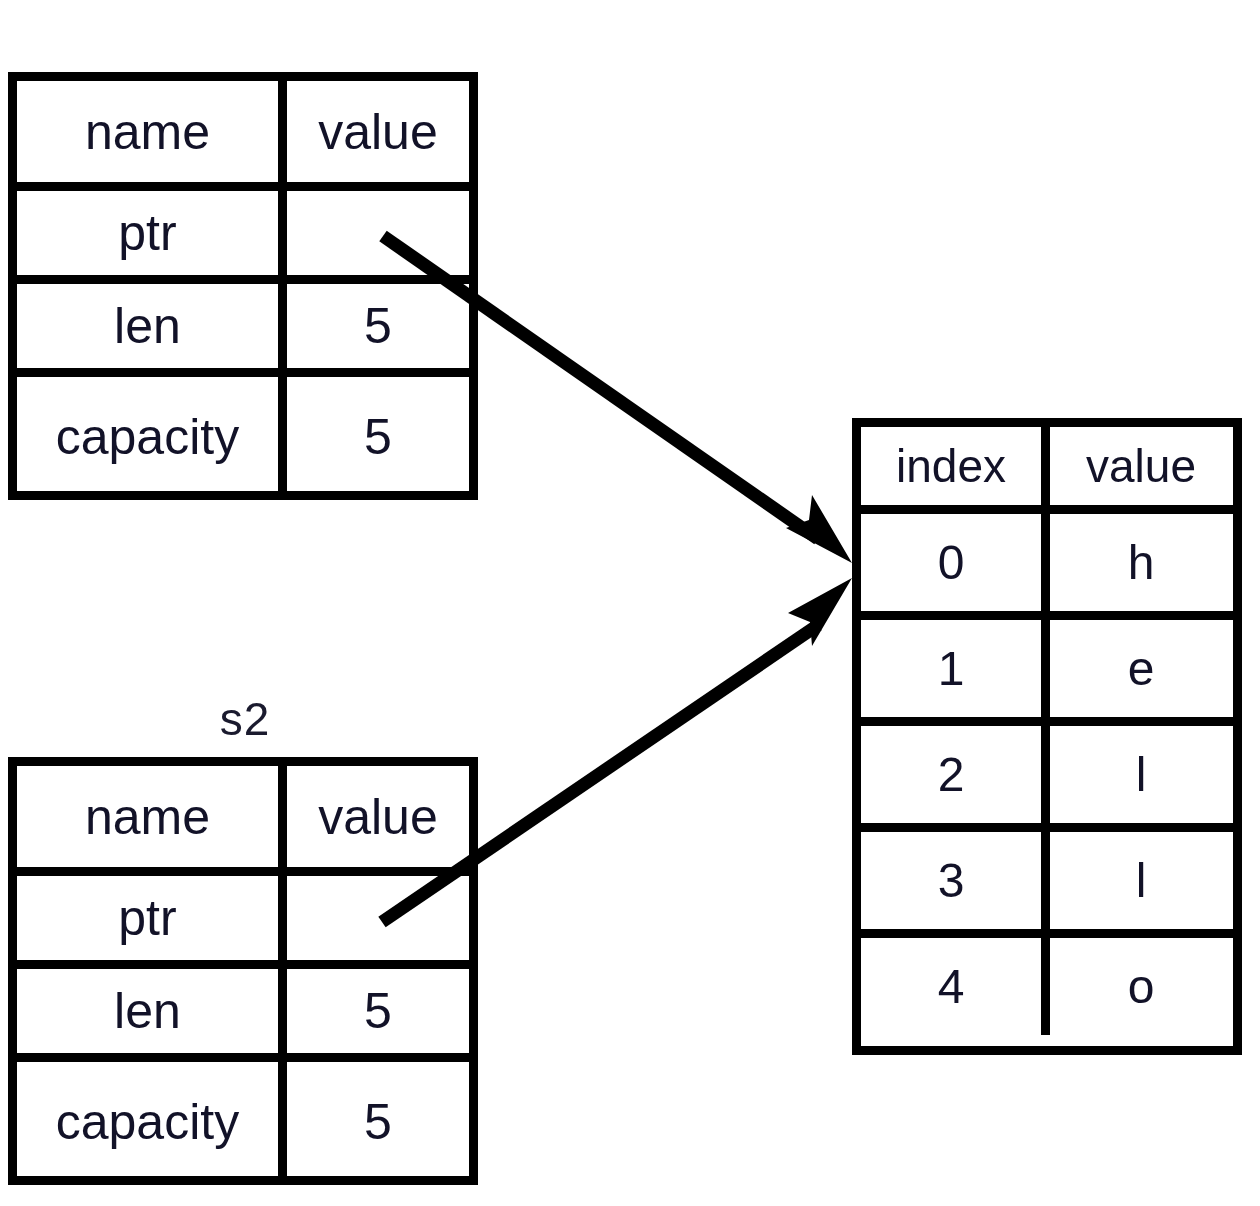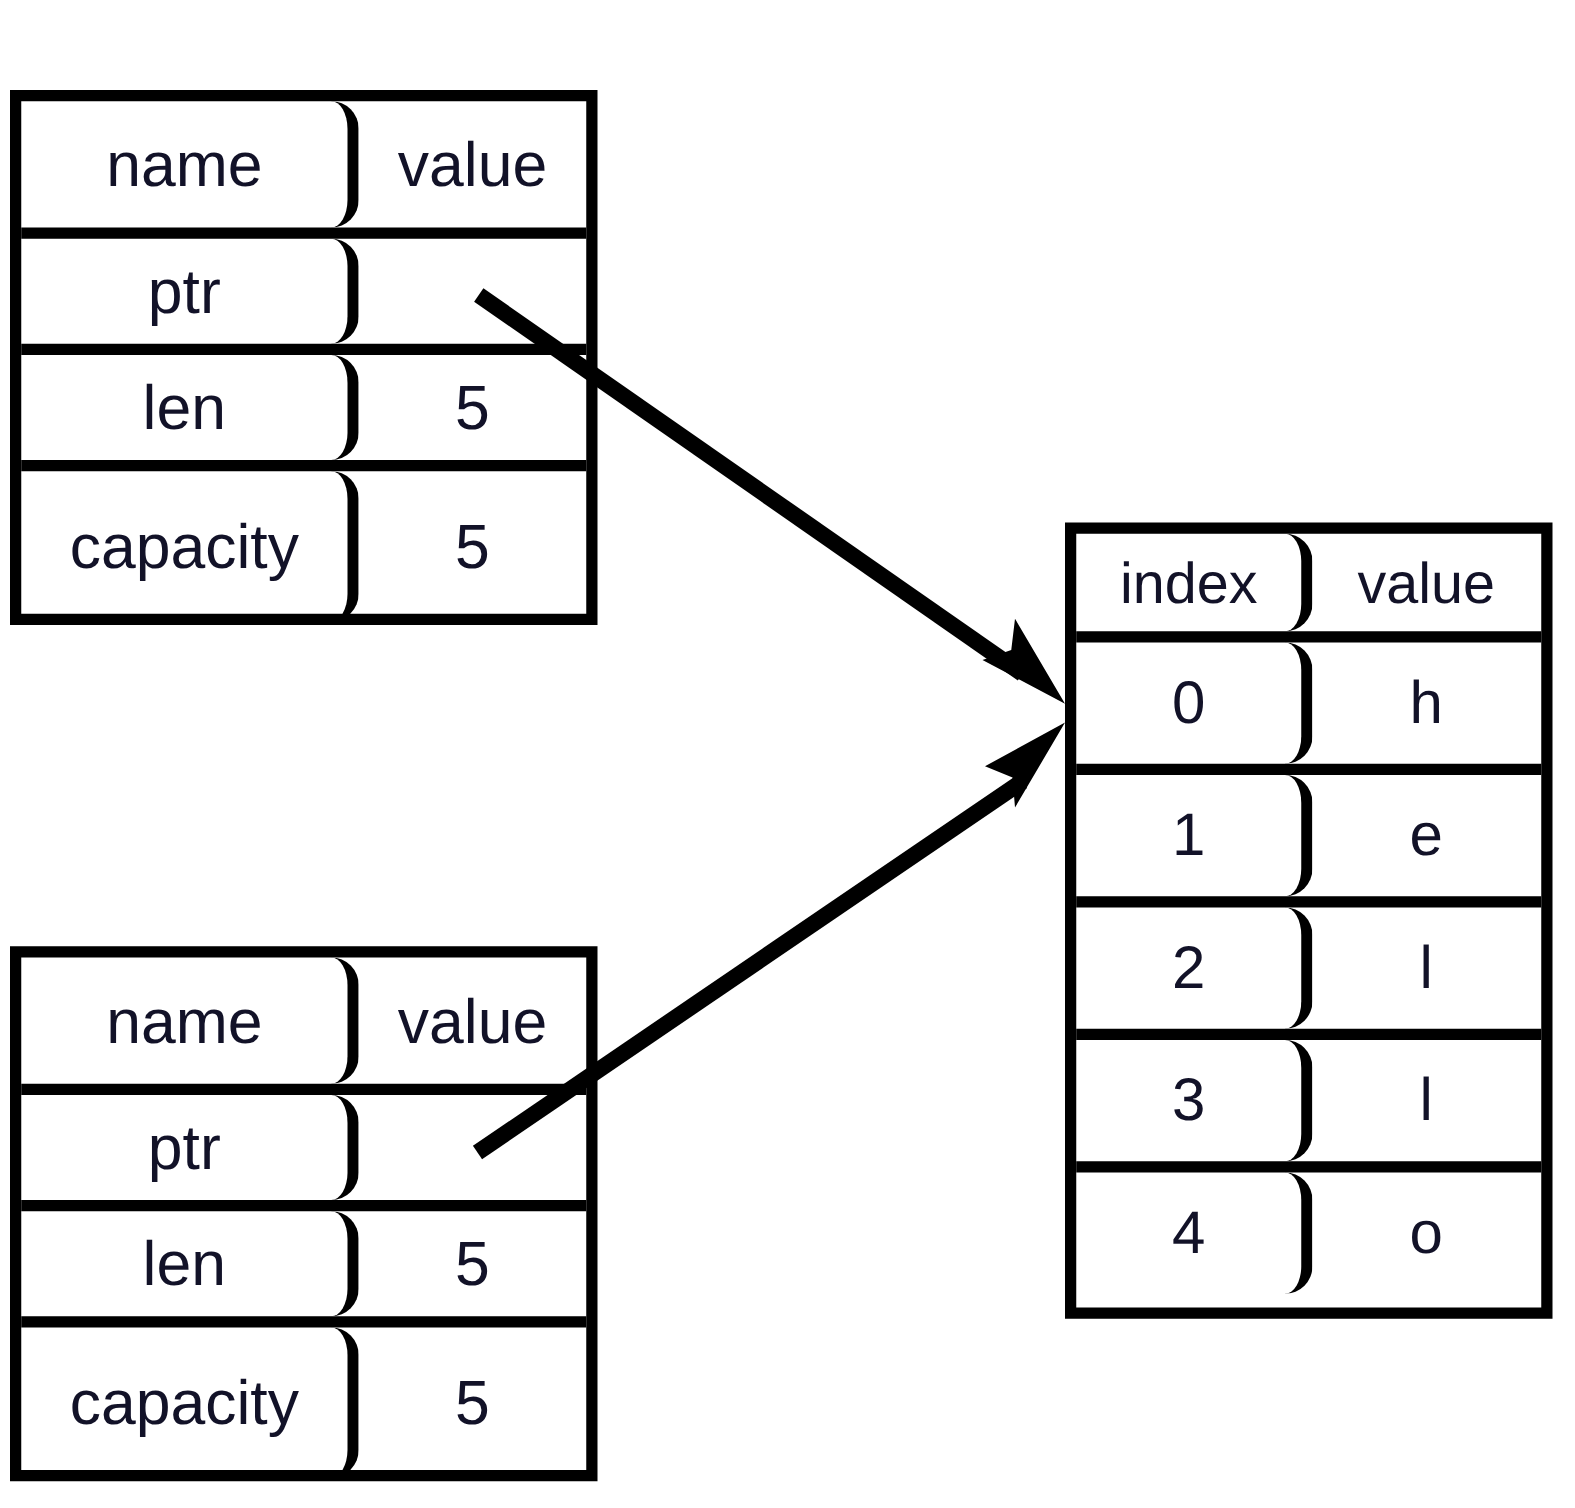--- a/index.html
+++ b/index.html
@@ -45,21 +45,20 @@
   .tcell {
     box-sizing: border-box;
     display: flex;
     align-items: center;
     justify-content: center;
     font-size: 50px;
     line-height: 1;
     color: #121228;
     overflow: hidden;
     white-space: nowrap;
-    border-radius: 22px;
   }
   .tcell.left-col  { border-right: 9px solid #000000; }
 
   
   .struct .tcell.left-col  { width: 277px; }
   .struct .tcell.right-col { width: 187px; }
   .struct .trow            { height: 93px; }
   .struct .trow.r-head     { height: 101px; }
   .struct .trow.r-last     { height: 129px; }
 
@@ -100,20 +99,21 @@
     <div class="trow">
       <div class="tcell left-col">len</div>
       <div class="tcell right-col">5</div>
     </div>
     <div class="trow r-last">
       <div class="tcell left-col">capacity</div>
       <div class="tcell right-col">5</div>
     </div>
   </div>
 
+  <div class="struct-title" style="left:185px; top:691px;">s2</div>
 
   <div class="table-frame struct" style="left:8px; top:757px; width:470px; height:428px;">
     <div class="trow r-head">
       <div class="tcell left-col">name</div>
       <div class="tcell right-col">value</div>
     </div>
     <div class="trow">
       <div class="tcell left-col">ptr</div>
       <div class="tcell right-col"></div>
     </div>

